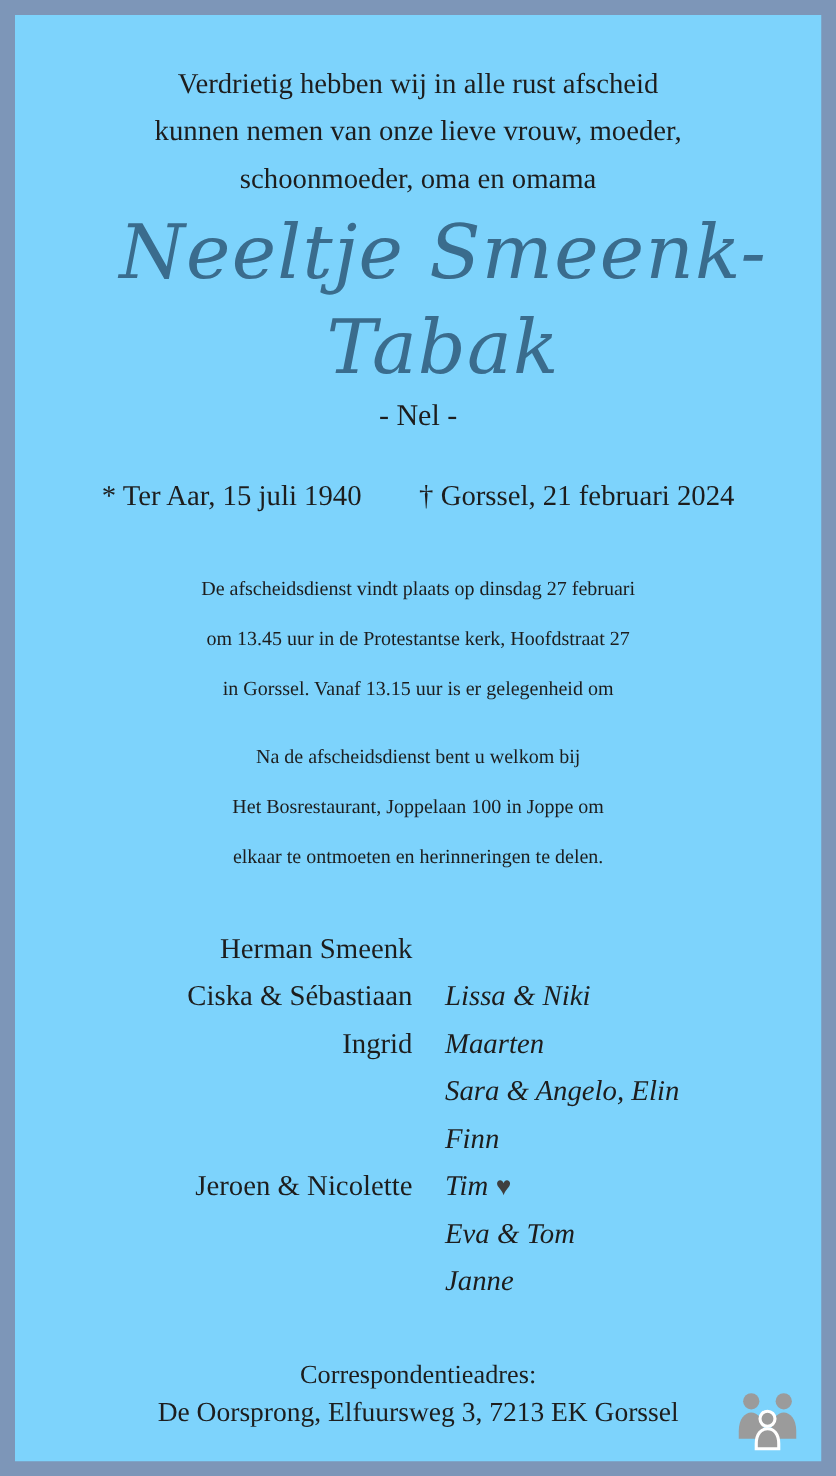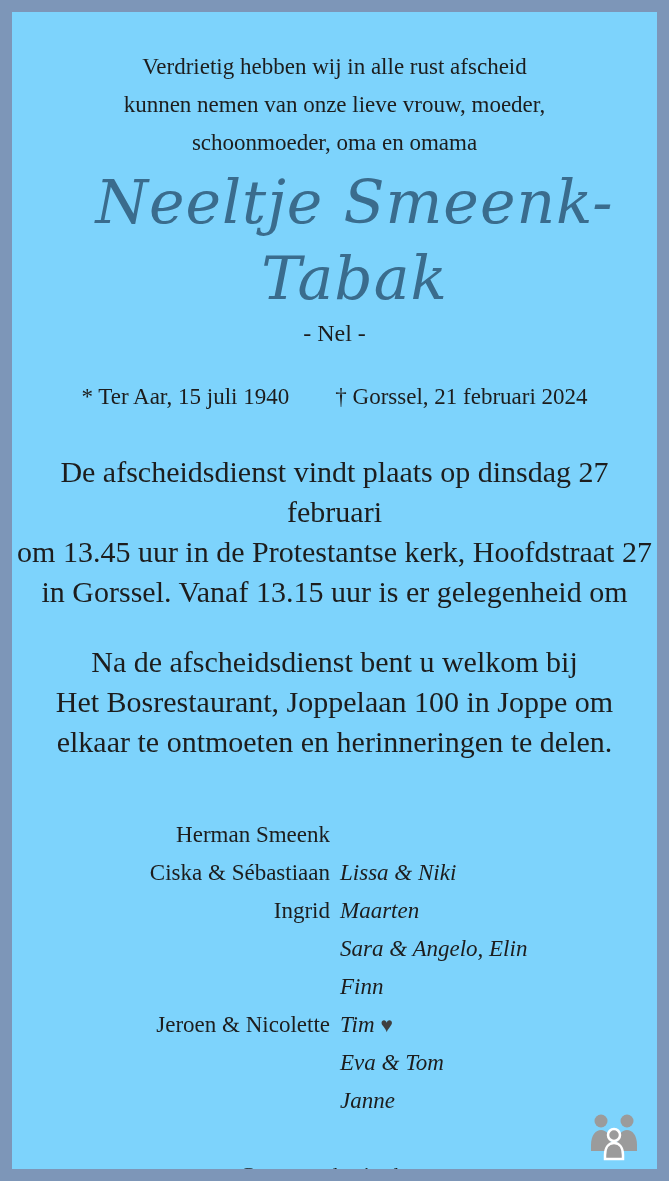--- a/index.html
+++ b/index.html
@@ -38,28 +38,28 @@
     line-height: 34px;
   }
   .dates {
     margin-top: 32px;
     display: flex;
     justify-content: center;
     gap: 46px;
     font-size: 23px;
     line-height: 30px;
   }
-  .para { font-size: 30px; line-height: 40px; }
+  .para { font-size: 16px; line-height: 40px; }
   .service { margin-top: 40px; }
-  .gathering { margin-top: 30px; }
+  .gathering { margin-top: 14px; }
   .family {
-    margin-top: 54px;
+    margin-top: 34px;
     display: grid;
     grid-template-columns: 318px 1fr;
-    column-gap: 10px;
+    column-gap: 26px;
     font-size: 23px;
     line-height: 38px;
   }
   .fam-left { text-align: right; }
   .fam-right { font-style: italic; }
   .heart {
     font-style: normal;
     color: var(--heart, #3f3f3f);
     font-size: 21px;
     margin-left: 6px;

